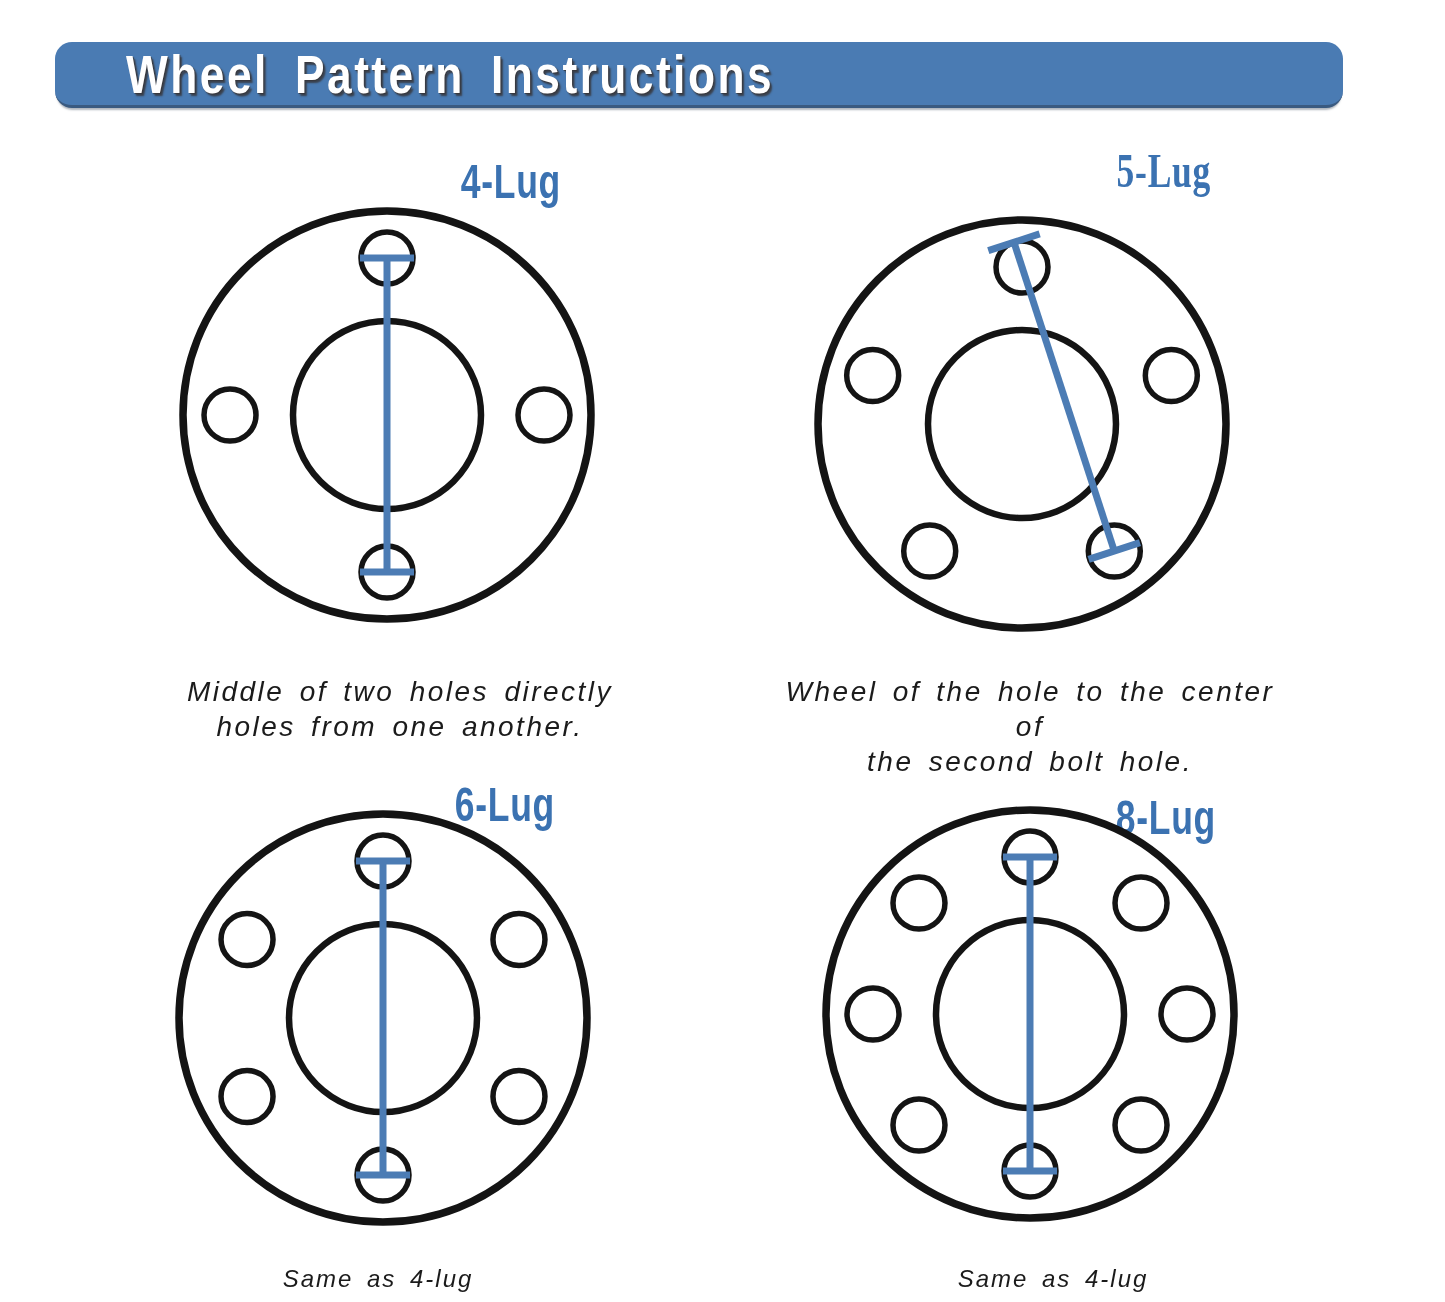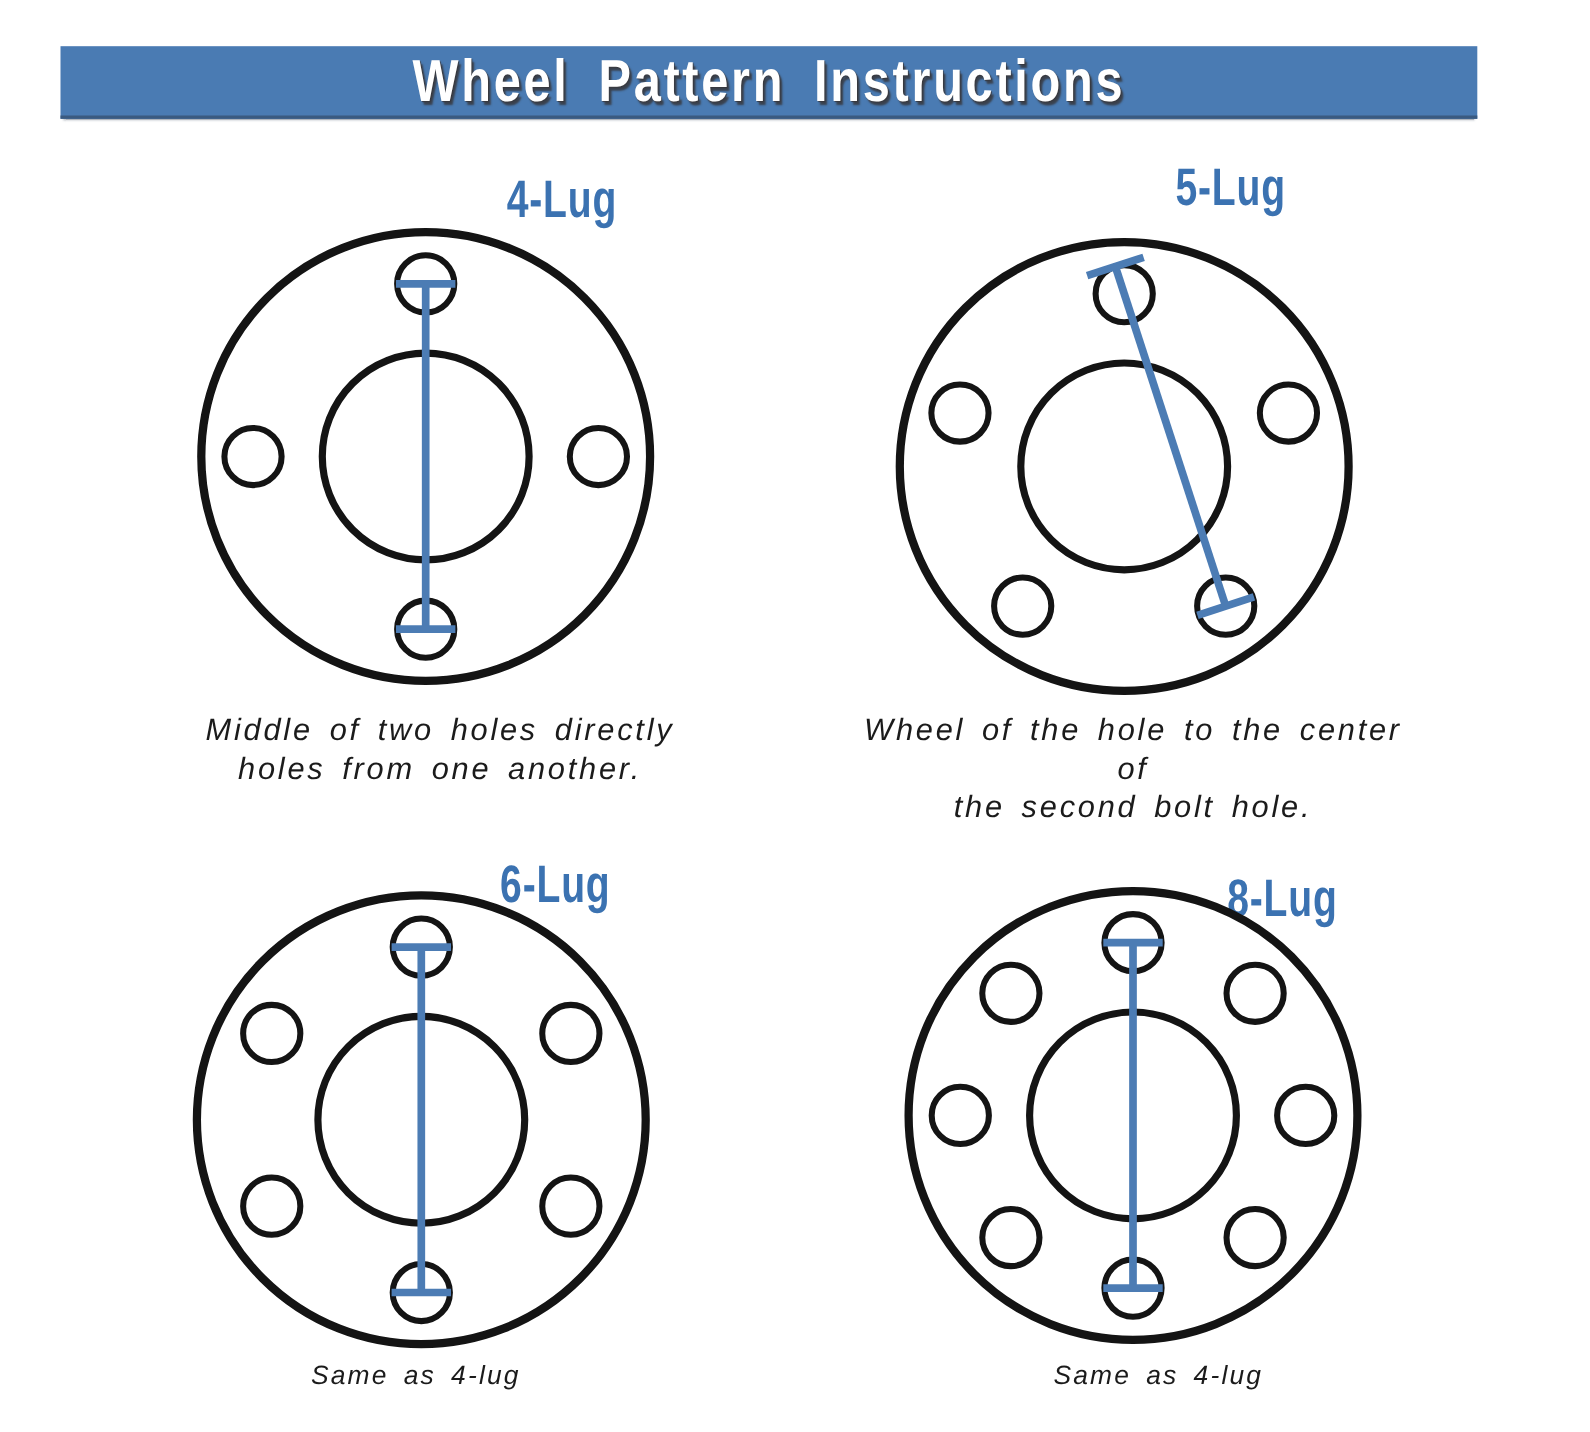--- a/index.html
+++ b/index.html
@@ -20,21 +20,22 @@
     position: absolute;
     left: 55px;
     top: 42px;
     width: 1288px;
     height: 63px;
     background: var(--banner-blue, #4a7bb3);
     border-bottom: 3px solid var(--banner-border, #3a5a80);
     box-shadow: 0 4px 2px -2px rgba(110,120,135,0.55);
     display: flex;
     align-items: center;
-    justify-content: center;
+    justify-content: flex-start;
+    border-radius: 17px;
   }
   .banner-title {
     color: #ffffff;
     font-size: 54px;
     font-weight: bold;
     letter-spacing: 3px;
     word-spacing: 14px;
     white-space: nowrap;
     transform: scaleX(0.82);
     transform-origin: center center;
@@ -53,21 +54,21 @@
     font-weight: bold;
     white-space: nowrap;
   }
   .lug-label > span {
     display: inline-block;
     transform: scaleX(0.74);
     transform-origin: center center;
     letter-spacing: 1px;
   }
   #label-4lug { left: 179px; top: 152px; }
-  #label-5lug { left: 787px; top: 141px; }
+  #label-5lug { left: 828px; top: 141px; font-family: Liberation Serif, serif; }
   #label-6lug { left: 173px; top: 775px; }
   #label-8lug { left: 834px; top: 788px; }
 
   
   .wheel {
     position: absolute;
     width: 440px;
     height: 440px;
   }
   #wheel-4lug { left: 167px; top: 195px; }
@@ -79,20 +80,21 @@
   .caption {
     position: absolute;
     width: 500px;
     text-align: center;
     color: var(--caption-black, #1b1b1b);
     font-style: italic;
     font-size: 28px;
     line-height: 35px;
     letter-spacing: 2.5px;
     word-spacing: 5px;
+    margin-top: 28px;
   }
   #caption-4lug { left: 150px; top: 646px; }
   #caption-5lug { left: 780px; top: 646px; }
   #caption-6lug, #caption-8lug {
     font-size: 24px;
     line-height: 40px;
     letter-spacing: 2px;
   }
   #caption-6lug { left: 128px; top: 1231px; }
   #caption-8lug { left: 803px; top: 1231px; }

